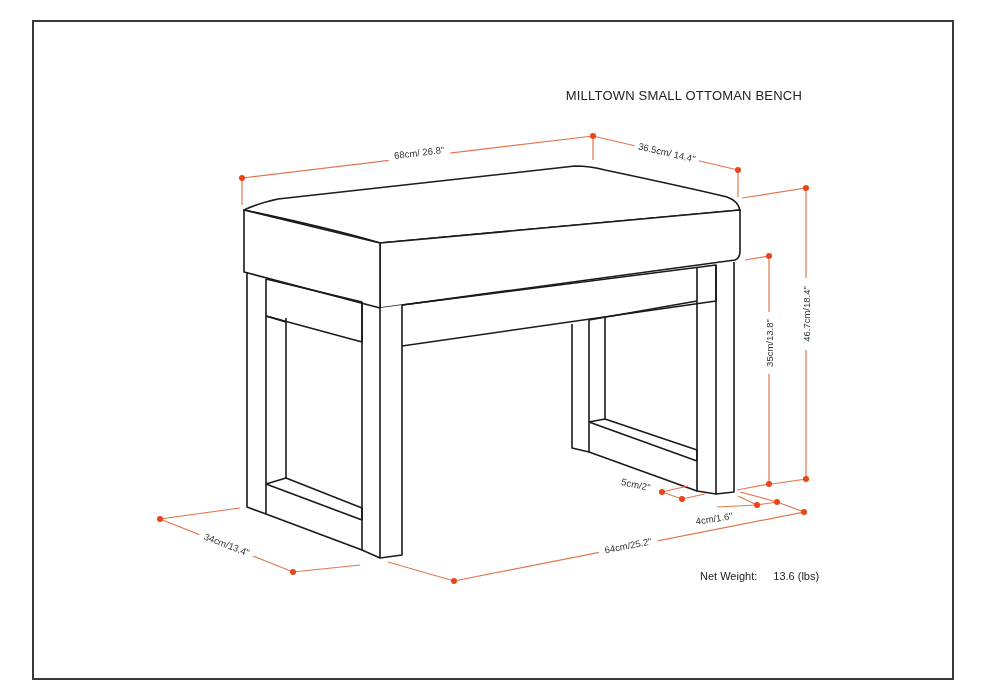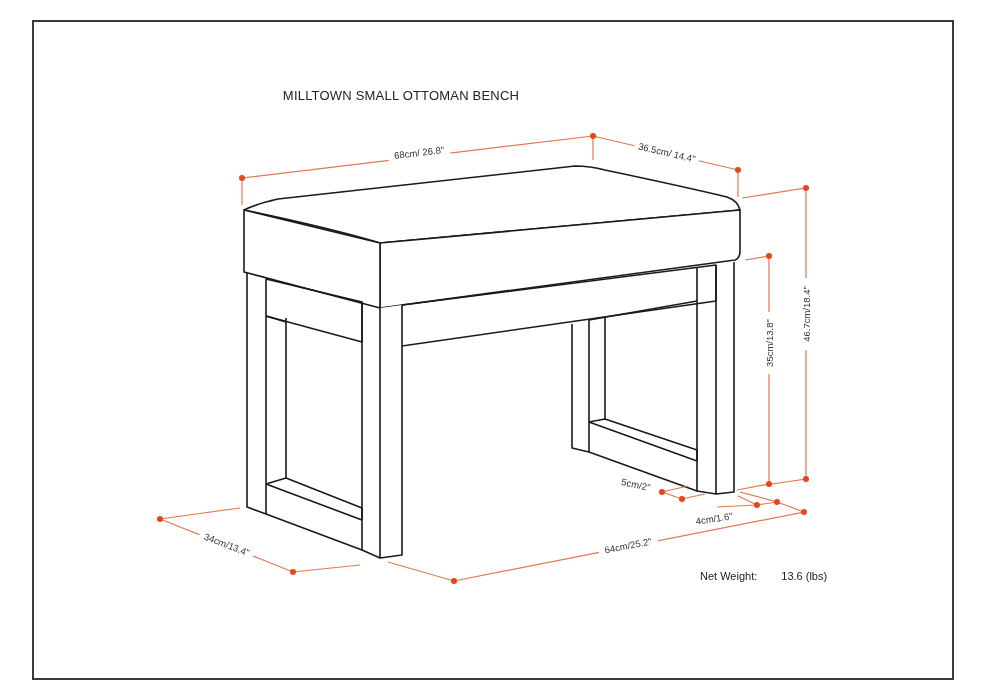--- a/index.html
+++ b/index.html
@@ -1,22 +1,22 @@
 <!DOCTYPE html>
 <html><head>
   <meta charset="utf-8">
   <style>
     html, body { margin: 0; padding: 0; background: #ffffff; }
     body { width: 990px; height: 700px; position: relative; overflow: hidden; font-family: "Liberation Sans", sans-serif; }
     .frame { position: absolute; left: 32px; top: 20px; width: 922px; height: 660px; border: 2px solid #3a3a3a; box-sizing: border-box; }
     svg.drawing { position: absolute; left: 0; top: 0; width: 990px; height: 700px; }
-    .title { position: absolute; left: 0; width: 802px; top: 88px; text-align: center; font-size: 13px; color: #222; letter-spacing: 0.2px; }
+    .title { position: absolute; left: 0; width: 802px; top: 88px; text-align: right; font-size: 13px; color: #222; letter-spacing: 0.2px; }
     .dim { font-size: 9.5px; fill: #333; font-family: "Liberation Sans", sans-serif; }
     .weight { position: absolute; left: 700px; top: 570px; font-size: 11px; color: #222; }
-    .weight .val { margin-left: 24px; }
+    .weight .val { margin-left: 16px; }
   </style>
 </head>
 <body>
 
 <div class="frame"></div>
 
 <div class="title">MILLTOWN SMALL OTTOMAN BENCH</div>
 
 <svg class="drawing" viewBox="0 0 990 700">
 

